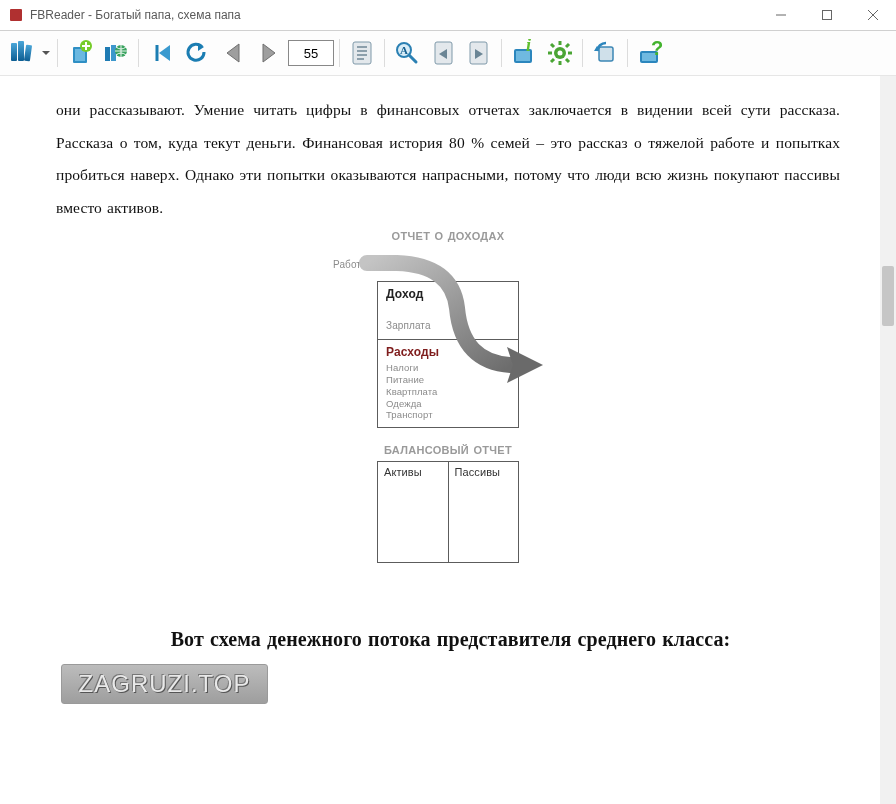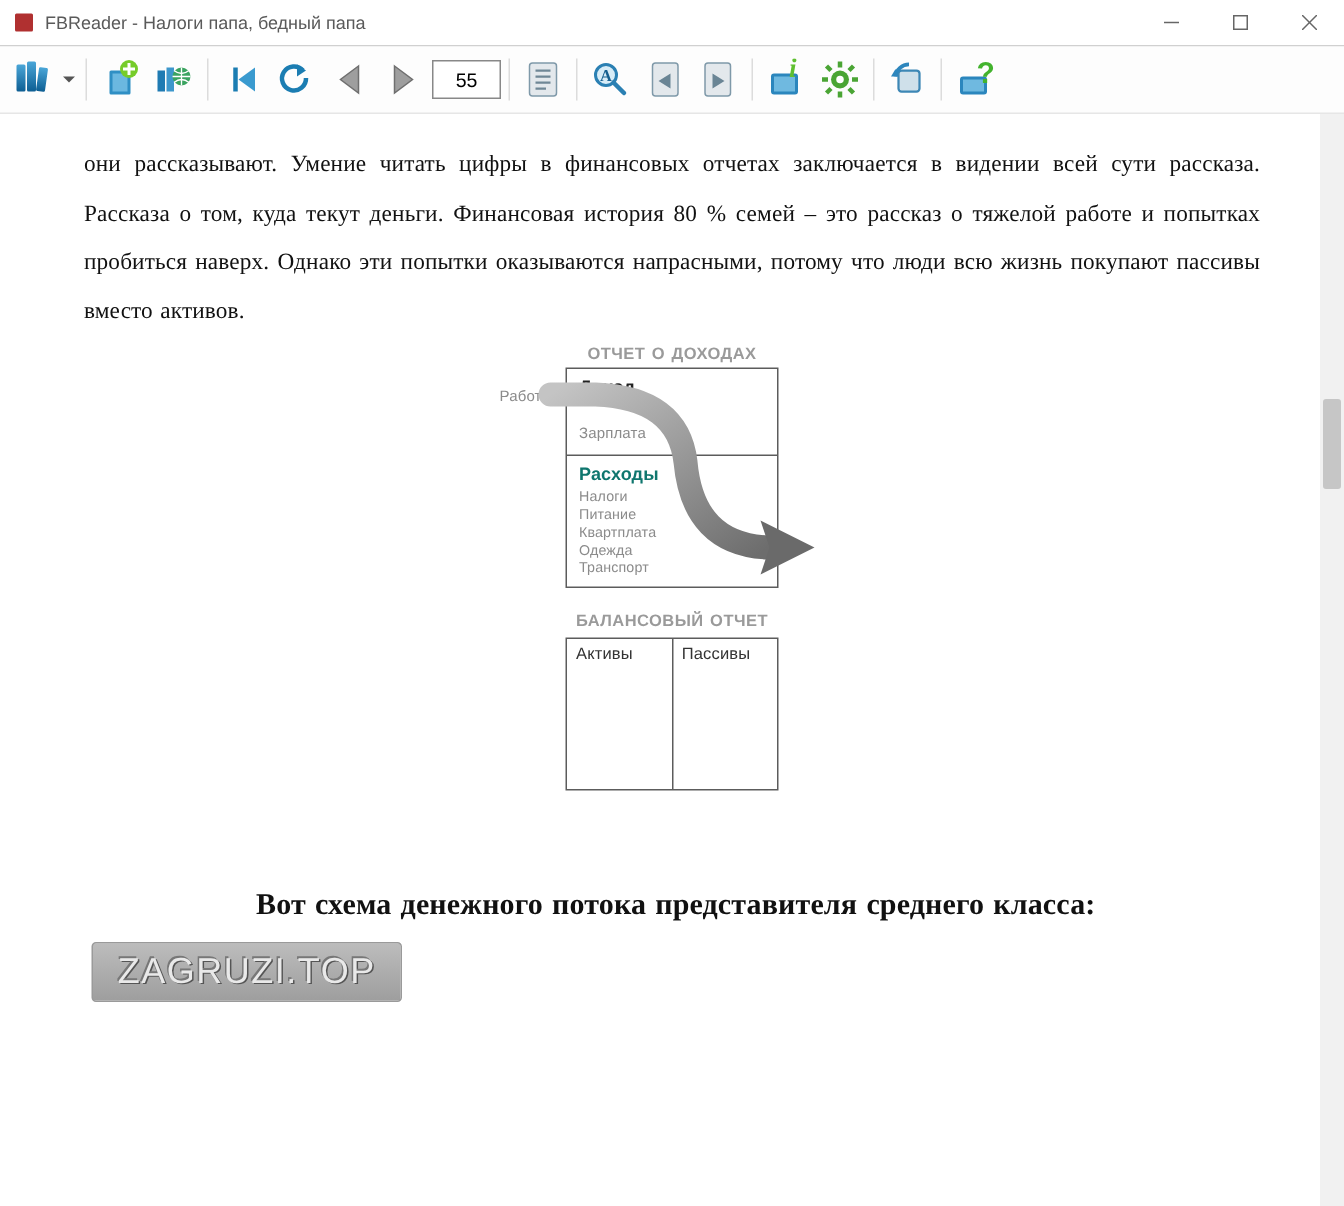--- a/index.html
+++ b/index.html
@@ -125,31 +125,32 @@
   .diagram-title {
     font-size: 11px;
     font-weight: bold;
     color: #9a9a9a;
     letter-spacing: 0.3px;
     margin-bottom: 2px;
   }
   .income-box {
     width: 140px;
     border: 1.4px solid #5c5c5c;
+    margin-top: 36px;
   }
   .income-top {
     padding: 6px 8px 8px 8px;
     border-bottom: 1.4px solid #5c5c5c;
   }
   .income-top .hdr { font-weight: bold; font-size: 12px; color:#222; margin-bottom: 18px;}
   .income-top .sub { font-size: 10px; color: #8b8b8b; }
   .income-bot {
     padding: 6px 8px 6px 8px;
   }
-  .income-bot .hdr { font-weight: bold; font-size: 12px; color:#0f766e; margin-bottom: 2px;}
+  .income-bot .hdr { font-weight: bold; font-size: 12px; color:#7f1d1d; margin-bottom: 2px;}
   .income-bot .sub { font-size: 9.5px; color: #8b8b8b; line-height:1.25;}
   .label-work {
     position: absolute;
     font-size: 10px;
     color: #8b8b8b;
   }
   .balance-box {
     width: 140px;
     border: 1.4px solid #5c5c5c;
     display: flex;
@@ -185,21 +186,21 @@
 </style>
 </head>
 <body>
 
 <div class="titlebar">
   <div class="app-icon">
     <svg width="14" height="14">
         <rect x="1" y="1" width="12" height="12" fill="#b03030" rx="1"></rect>
       </svg>
   </div>
-  <div class="title-text">FBReader - Налоги папа, бедный папа</div>
+  <div class="title-text">FBReader - Богатый папа, схема папа</div>
   <div class="spacer"></div>
   <div class="win-btn">
     <svg width="10" height="10">
         <line x1="0" y1="5" x2="10" y2="5" stroke-width="1"></line>
       </svg>
   </div>
   <div class="win-btn">
     <svg width="10" height="10">
         <rect x="0.5" y="0.5" width="9" height="9" fill="none" stroke-width="1"></rect>
       </svg>

